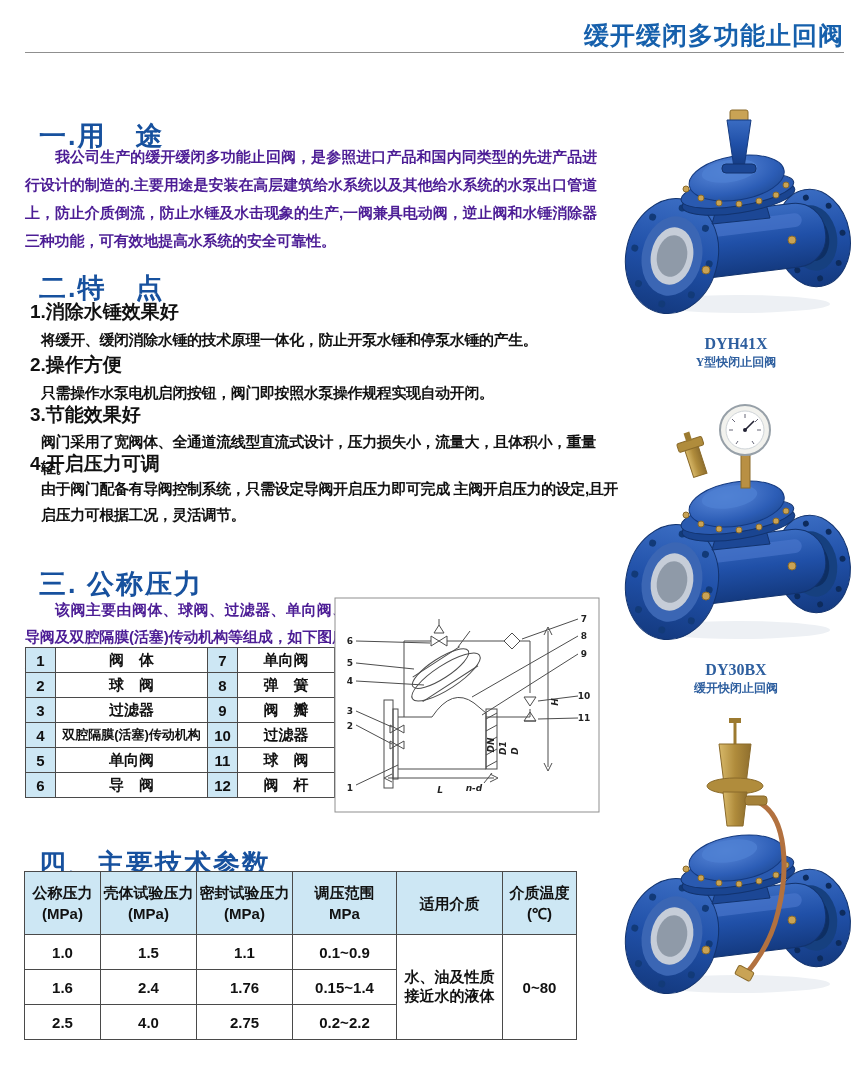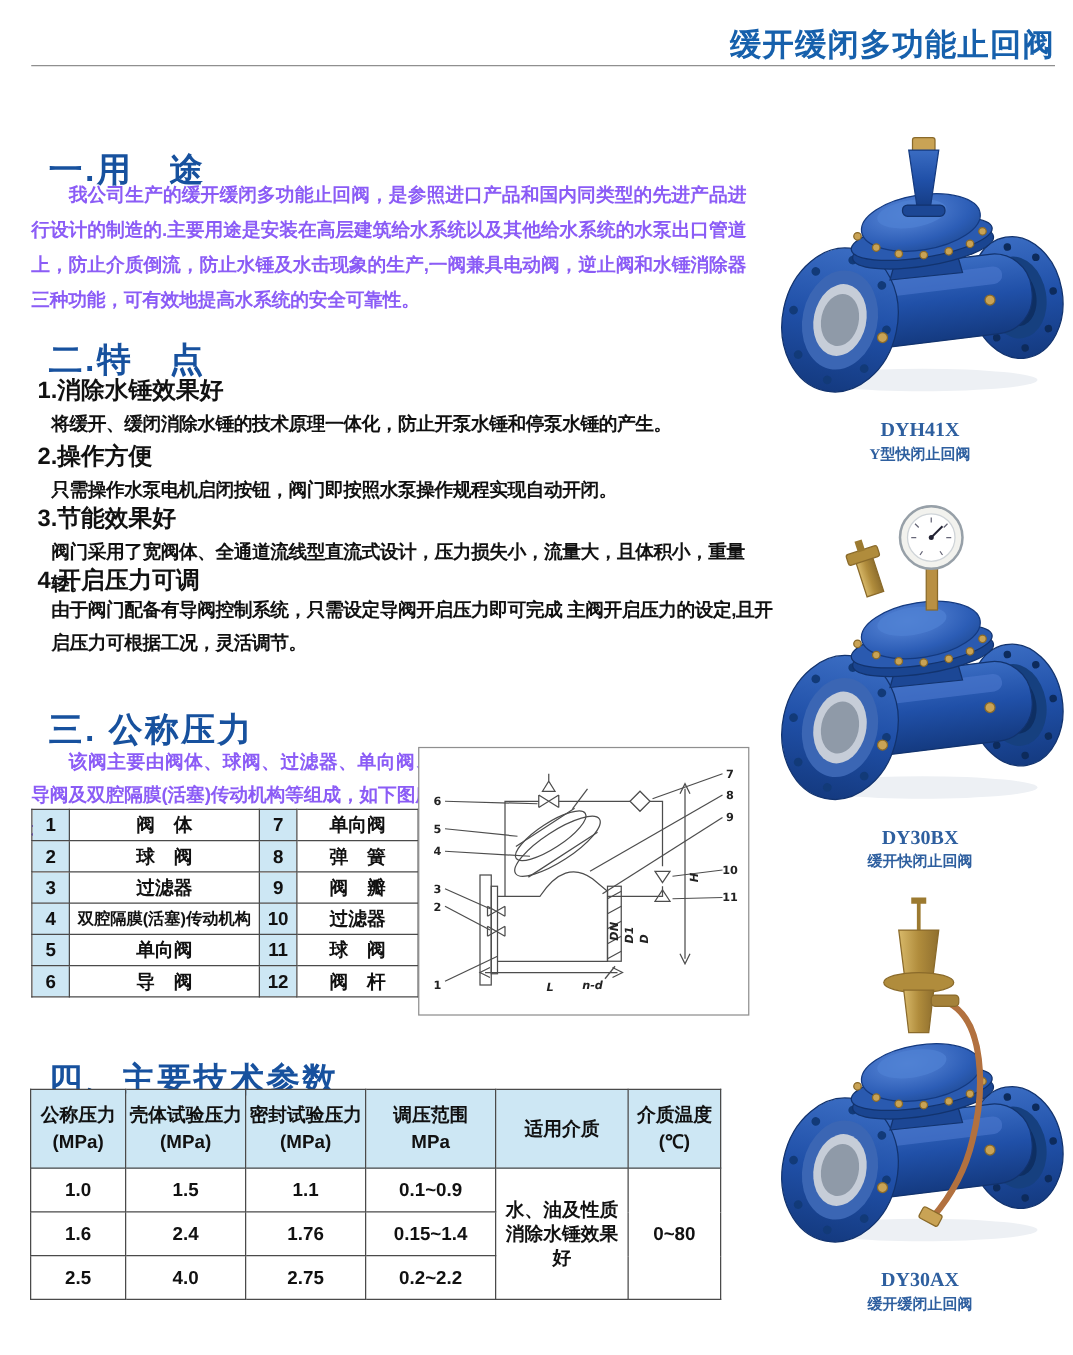--- a/index.html
+++ b/index.html
@@ -12,21 +12,21 @@
     font-size:25px; font-weight:bold; color:#1660ac; letter-spacing:1px;
   }
   .title-rule { position:absolute; top:52px; left:25px; right:14px; height:1px; background:#8f8f8f; }
 
   .sec {
     position:absolute; left:27px; margin:12px;
     font-size:27px; font-weight:bold; color:#17519e; letter-spacing:2px;
   }
   .para {
     position:absolute; left:25px; width:572px; margin:0;
-    font-size:15px; font-weight:600; line-height:28px; color:#8b5cf6;
+    font-size:15px; font-weight:600; line-height:28px; color:#4c1d95;
     text-align:justify; letter-spacing:-0.2px;
   }
   .indent { text-indent:2em; }
   .feat-title { position:absolute; left:30px; margin:0; font-size:19px; font-weight:600; color:#111; }
   .feat-body  { position:absolute; left:41px; width:578px; margin:0; font-size:15px; font-weight:700;
                 line-height:26px; color:#111; letter-spacing:-0.4px; }
 
   .intro { width:322px; }
 
   table { border-collapse:collapse; }
@@ -304,21 +304,21 @@
       </tr>
     </thead>
     <tbody>
       <tr>
         <td>1.0</td>
         <td>1.5</td>
         <td>1.1</td>
         <td>0.1~0.9</td>
         <td rowspan="3">
           <span class="hline">水、油及性质</span>
-          <span class="hline">消除水锤效果好</span>
+          <span class="hline">接近水的液体</span>
         </td>
         <td rowspan="3">0~80</td>
       </tr>
       <tr>
         <td>1.6</td>
         <td>2.4</td>
         <td>1.76</td>
         <td>0.15~1.4</td>
       </tr>
       <tr>
@@ -377,19 +377,15 @@
       </g>
       <g>
         <rect x="113" y="8" width="12" height="5" fill="#9c7a30"></rect>
         <line x1="119" y1="12" x2="119" y2="36" stroke="#9c7a30" stroke-width="3"></line>
         <polygon points="103,34 135,34 130,74 108,74" fill="url(#vbrassg)" stroke="#8a6a2a"></polygon>
         <ellipse cx="119" cy="76" rx="28" ry="8" fill="#b08c3c" stroke="#8a6a2a"></ellipse>
         <polygon points="107,82 131,82 127,116 111,116" fill="url(#vbrassg)" stroke="#8a6a2a"></polygon>
         <rect x="129" y="86" width="22" height="9" rx="3" fill="#a5823a" stroke="#8a6a2a"></rect>
       </g>
     </svg>
-    <figcaption>
-      <div class="model">DY30AX</div>
-      <div class="pname">缓开缓闭止回阀</div>
-    </figcaption>
   </figure>
 
 </div>
 
 </body></html>

